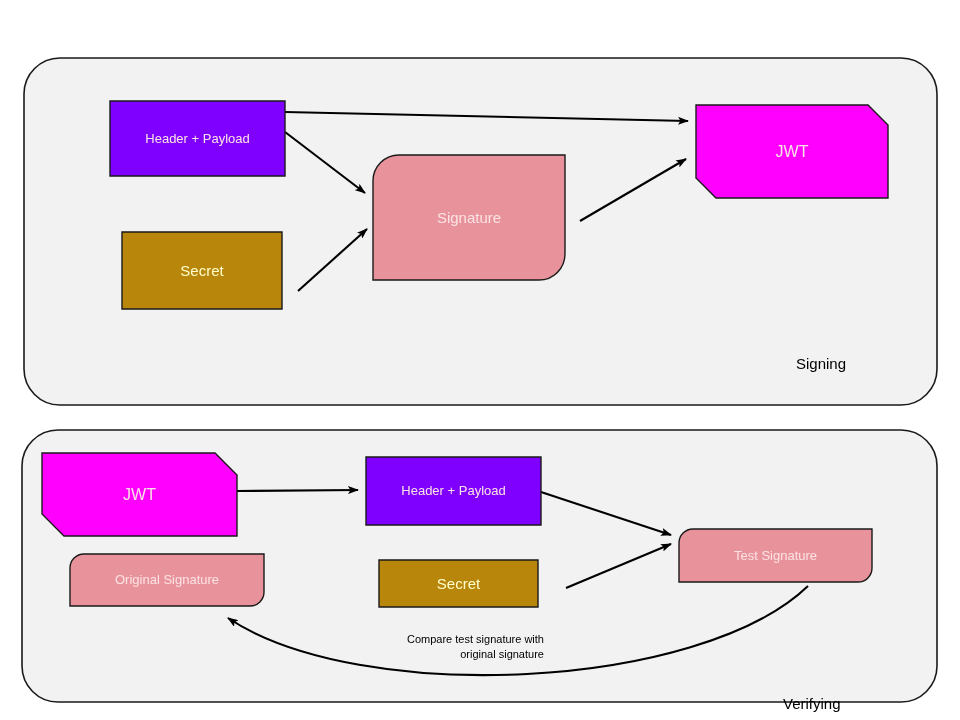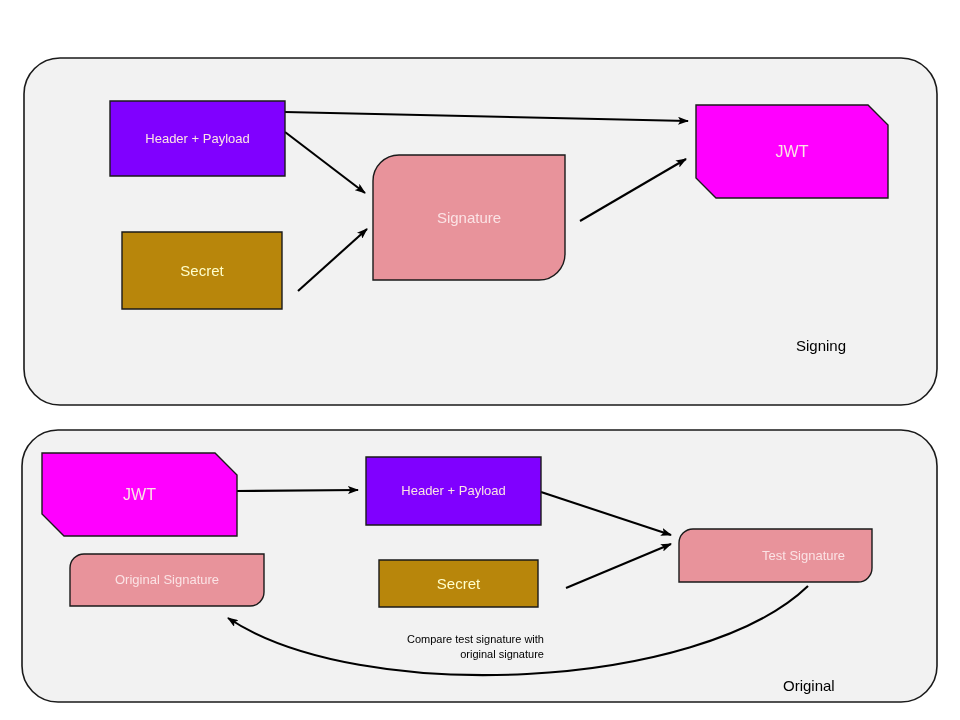--- a/index.html
+++ b/index.html
@@ -29,20 +29,21 @@
     text-align: center;
     pointer-events: none;
     line-height: 1.2;
     white-space: pre-line;
   }
   .panel-title {
     position: absolute;
     color: #000000;
     font-size: 15px;
     white-space: nowrap;
+    margin-top: 18px;
   }
   .edge-note {
     position: absolute;
     color: #000000;
     font-size: 11px;
     line-height: 1.35;
     white-space: pre-line;
     text-align: right;
   }
 </style>
@@ -77,25 +78,25 @@
       <path d="M 42,453 L 215,453 L 237,475 L 237,536 L 64,536 L 42,514 Z" fill="#ff00ff" stroke="#1a1a1a" stroke-width="1.4"></path>
       <path d="M 84,554 L 264,554 L 264,592 A 14,14 0 0 1 250,606 L 70,606 L 70,568 A 14,14 0 0 1 84,554 Z" fill="#e8939b" stroke="#1a1a1a" stroke-width="1.4"></path>
       <path d="M 366,457 L 541,457 L 541,525 L 366,525 Z" fill="#8000ff" stroke="#1a1a1a" stroke-width="1.4"></path>
       <path d="M 379,560 L 538,560 L 538,607 L 379,607 Z" fill="#b8860b" stroke="#1a1a1a" stroke-width="1.4"></path>
       <path d="M 693,529 L 872,529 L 872,568 A 14,14 0 0 1 858,582 L 679,582 L 679,543 A 14,14 0 0 1 693,529 Z" fill="#e8939b" stroke="#1a1a1a" stroke-width="1.4"></path>
     </g>
 </svg>
 
 <div id="overlay">
     <div class="panel-title" style="left: 796px; top: 337px;">Signing</div>
-    <div class="panel-title" style="left: 783px; top: 677px;">Original</div>
+    <div class="panel-title" style="left: 783px; top: 677px;">Verifying</div>
     <div class="node-label" style="left: 110px; top: 101px; width: 175px; height: 75px; color: rgb(251, 227, 229); font-size: 13px;">Header + Payload</div>
     <div class="node-label" style="left: 122px; top: 232px; width: 160px; height: 77px; color: rgb(255, 255, 204); font-size: 15px;">Secret</div>
     <div class="node-label" style="left: 373px; top: 155px; width: 192px; height: 125px; color: rgb(251, 227, 229); font-size: 15px; border-radius: 18px;">Signature</div>
     <div class="node-label" style="left: 696px; top: 105px; width: 192px; height: 93px; color: rgb(251, 227, 229); font-size: 16px;">JWT</div>
     <div class="node-label" style="left: 42px; top: 453px; width: 195px; height: 83px; color: rgb(251, 227, 229); font-size: 16px;">JWT</div>
     <div class="node-label" style="left: 70px; top: 554px; width: 194px; height: 52px; color: rgb(251, 227, 229); font-size: 13px;">Original Signature</div>
     <div class="node-label" style="left: 366px; top: 457px; width: 175px; height: 68px; color: rgb(251, 227, 229); font-size: 13px;">Header + Payload</div>
     <div class="node-label" style="left: 379px; top: 560px; width: 159px; height: 47px; color: rgb(255, 255, 204); font-size: 15px;">Secret</div>
-    <div class="node-label" style="left: 679px; top: 529px; width: 193px; height: 53px; color: rgb(251, 227, 229); font-size: 13px; padding-left: 28px;">Test Signature</div>
+    <div class="node-label" style="left: 679px; top: 529px; width: 193px; height: 53px; color: rgb(251, 227, 229); font-size: 13px;">Test Signature</div>
     <div class="edge-note" style="left: 407px; top: 632px;">Compare test signature with
 original signature</div>
   </div>
 
 </body></html>

